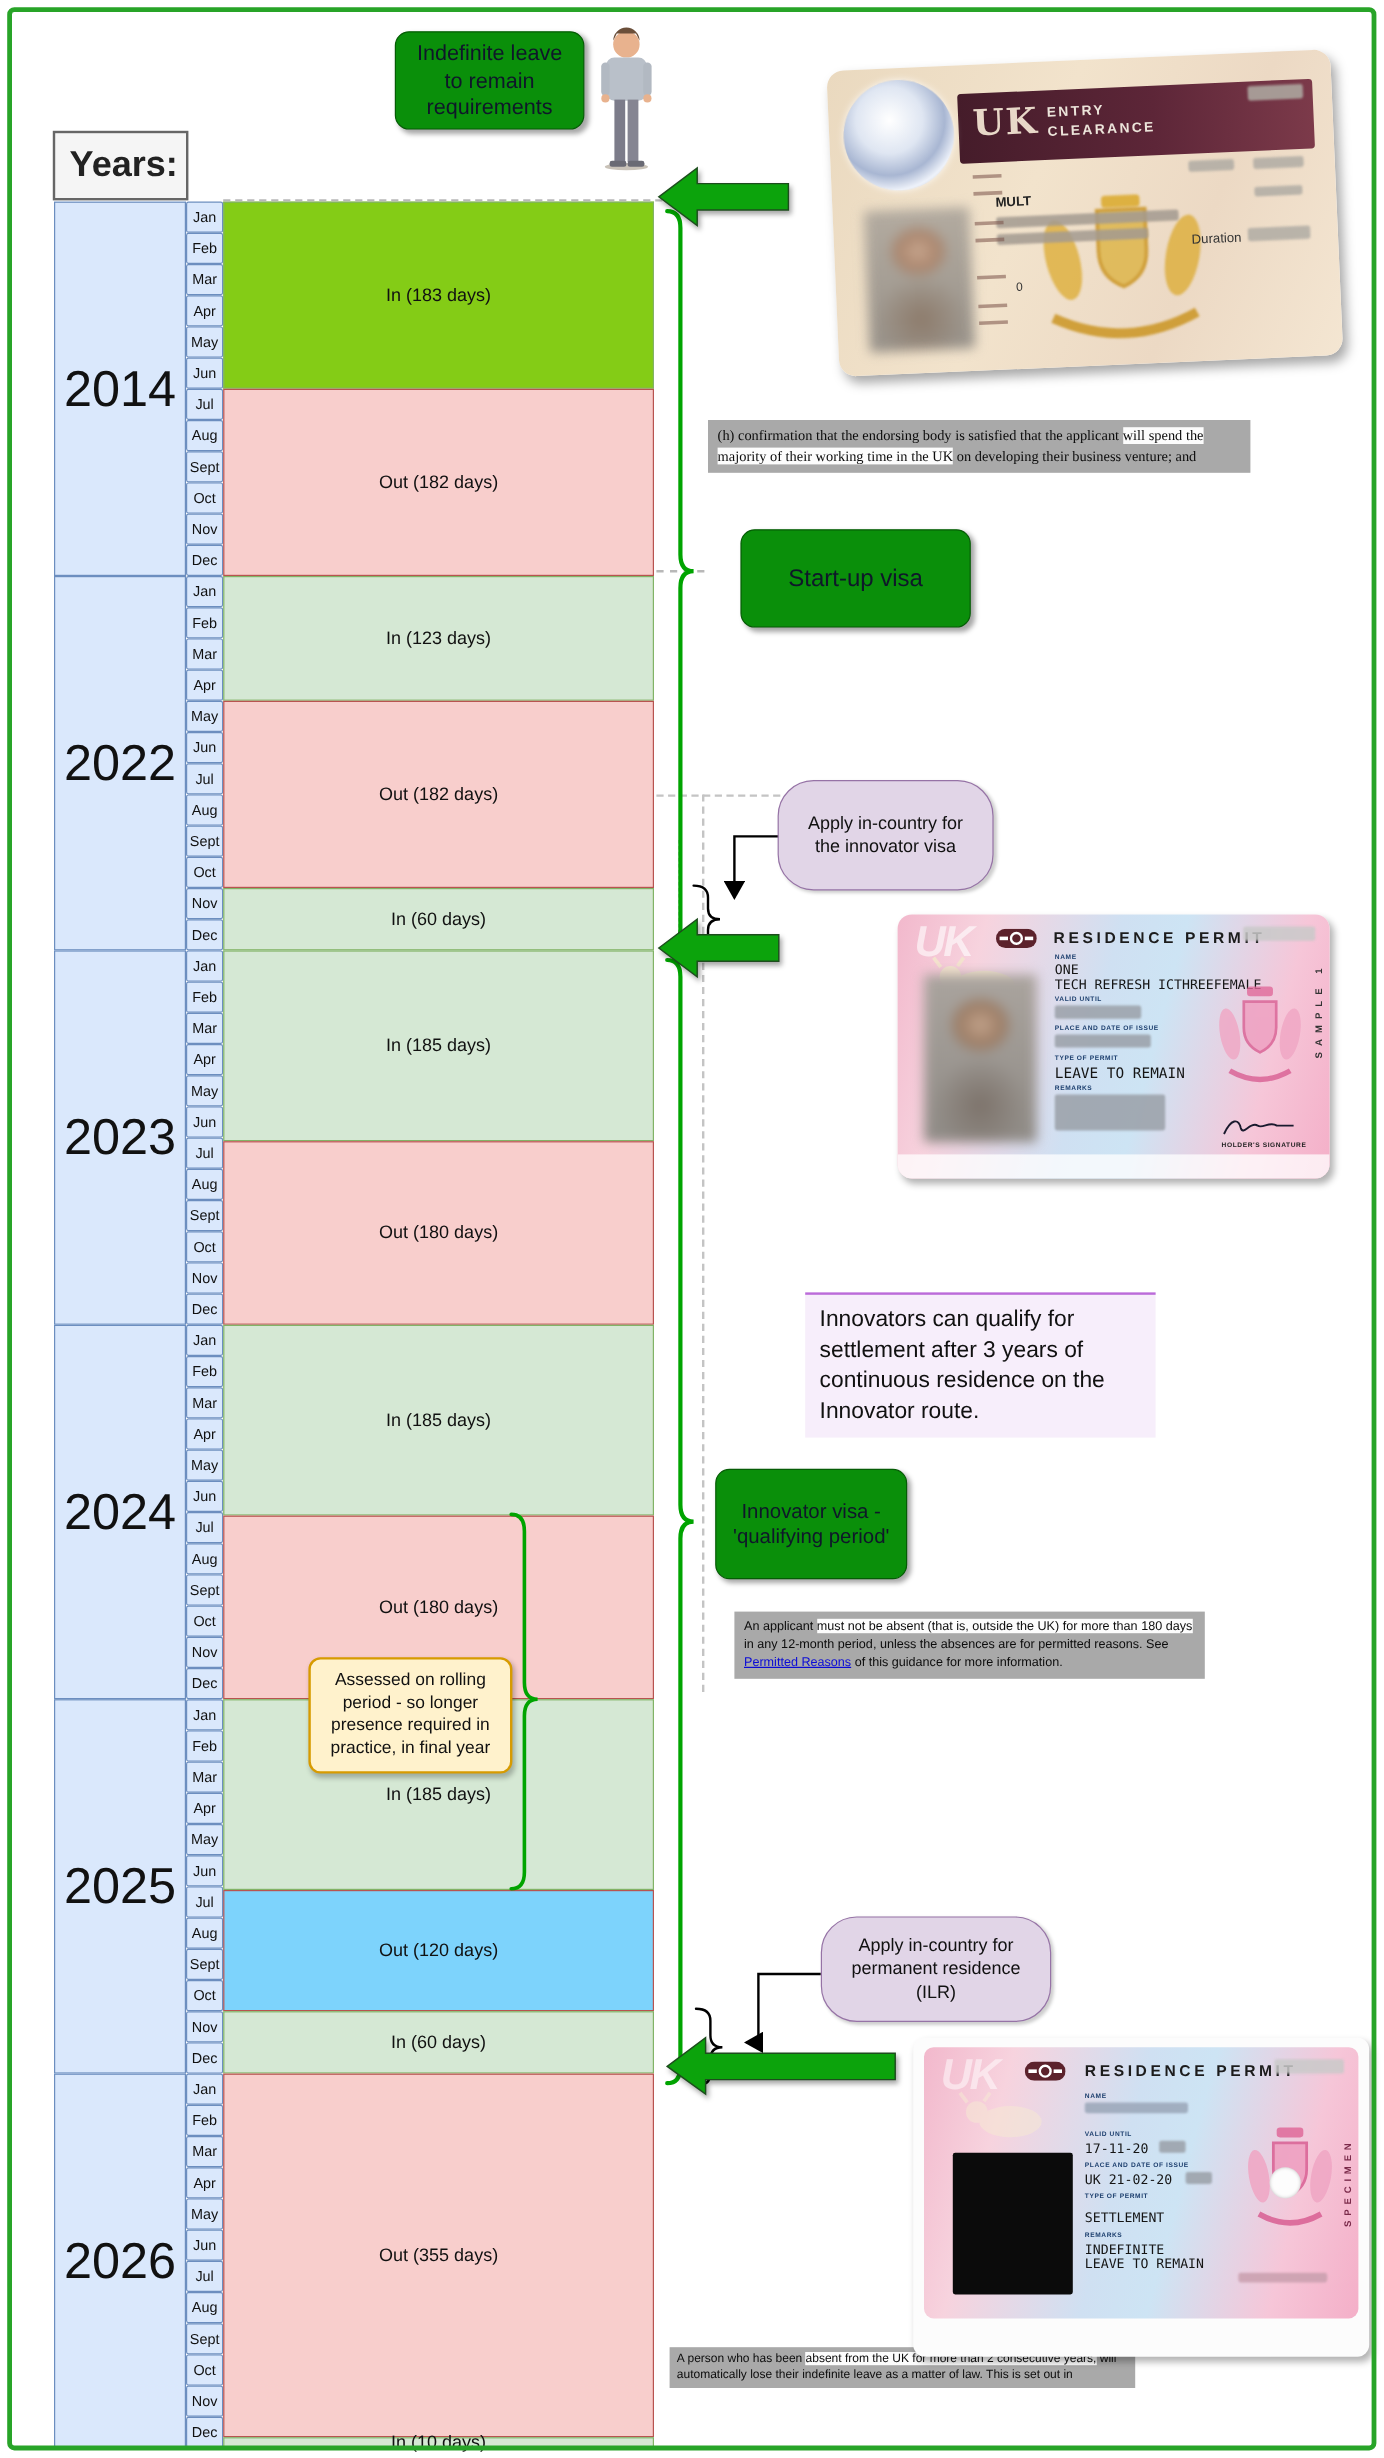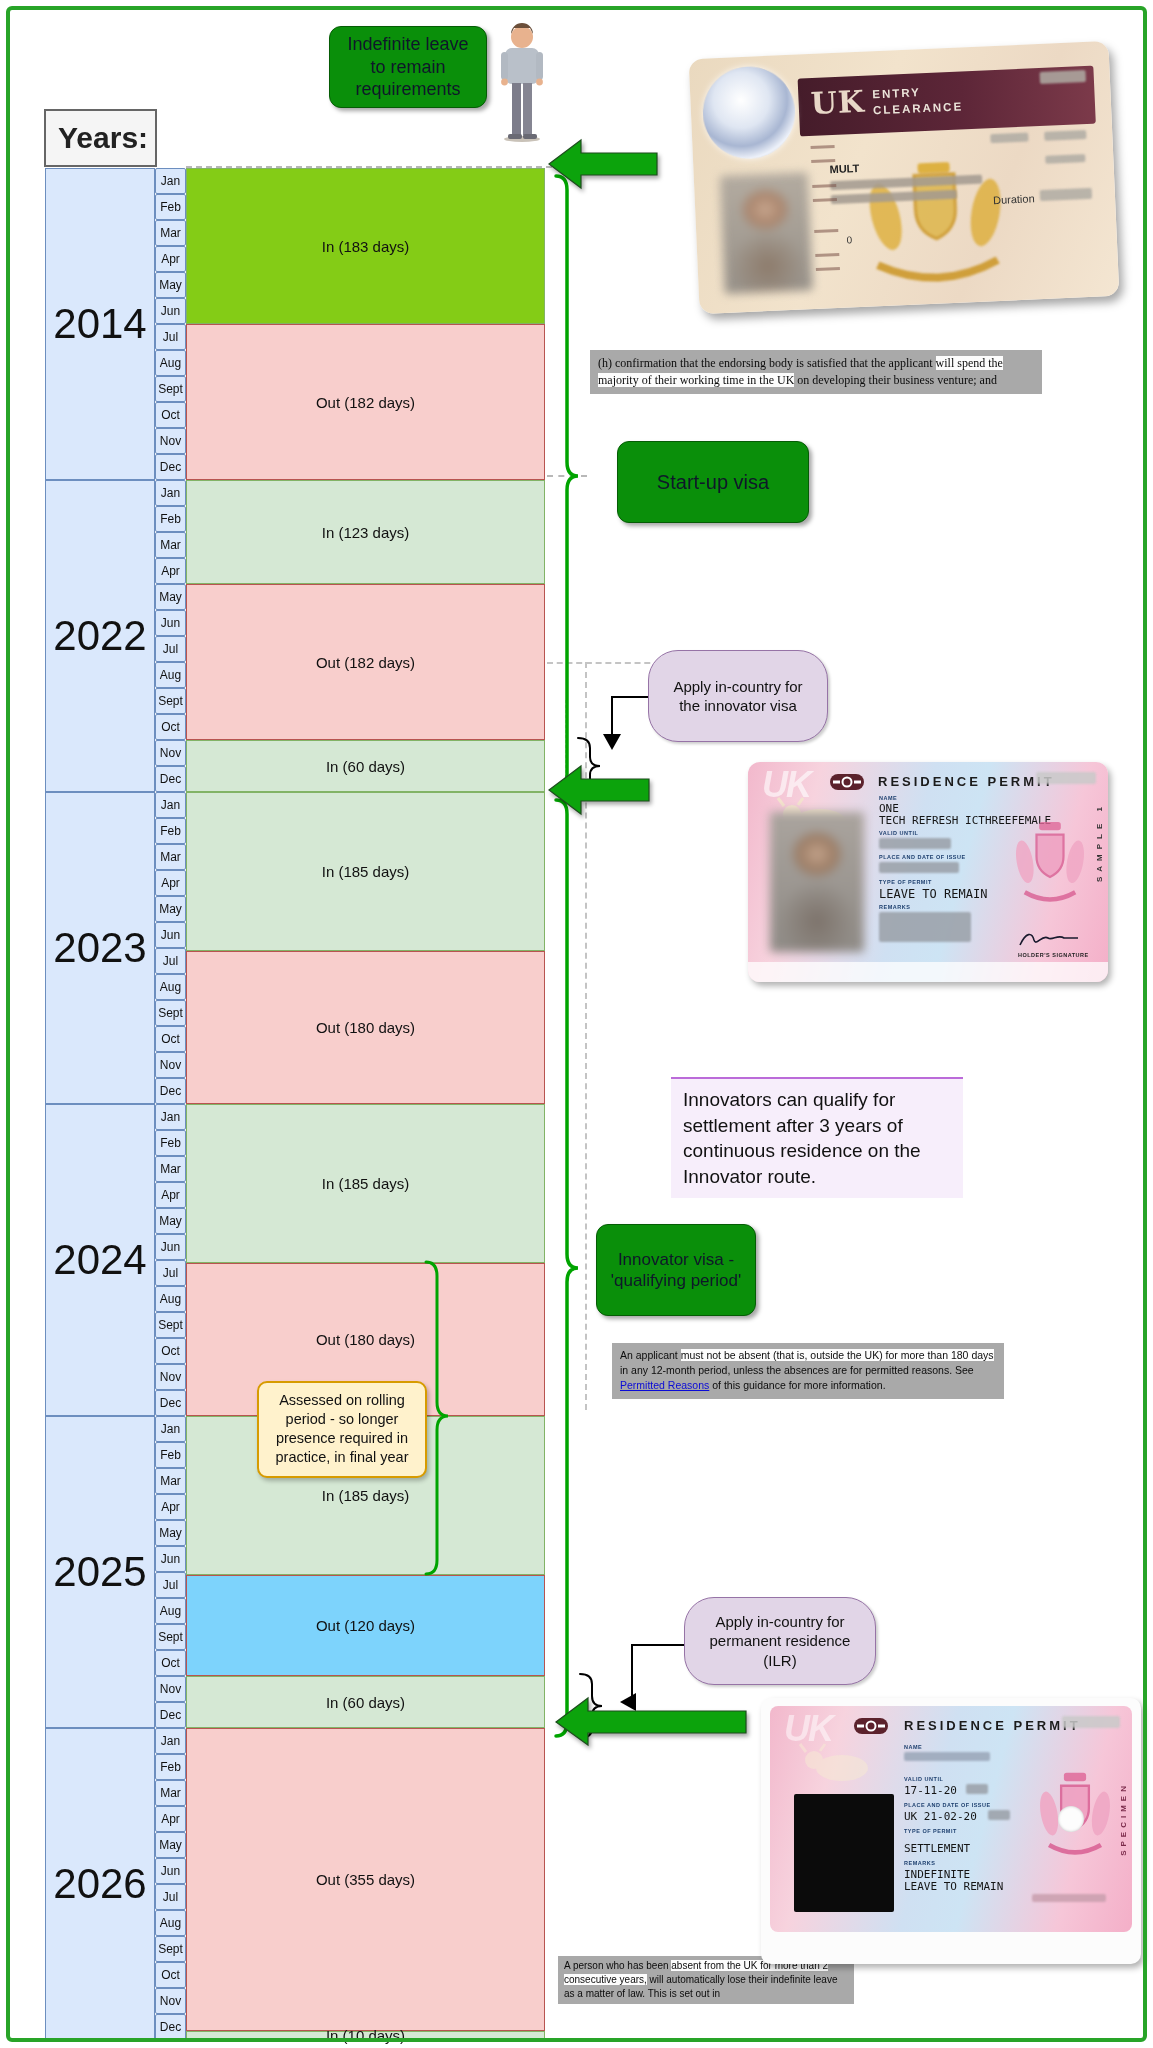--- a/index.html
+++ b/index.html
@@ -15,21 +15,21 @@
   .green-label{background:#0a8f0a;border:1px solid #055c05;border-radius:12px;color:#0f172a;display:flex;align-items:center;justify-content:center;text-align:center;box-shadow:3px 3px 4px rgba(0,0,0,.35);z-index:5;line-height:1.25;padding:4px 8px;}
   
   .bubble{background:#e1d5e7;border:1.5px solid #9673a6;border-radius:30px;display:flex;align-items:center;justify-content:center;text-align:center;font-size:15px;color:#111;line-height:1.3;box-shadow:2px 2px 3px rgba(0,0,0,.2);z-index:5;padding:6px 12px;}
   
   #rolling-note{left:257px;top:1381px;width:170px;background:#fff2cc;border:2px solid #d79b00;border-radius:10px;font-size:14.5px;line-height:1.32;padding:8px 10px;text-align:center;color:#111;box-shadow:2px 3px 4px rgba(0,0,0,.25);z-index:6;}
   #lavender-note{left:671px;top:1077px;width:292px;background:#f7eefb;border-top:2px solid #bb6bd9;font-size:19px;line-height:1.35;padding:8px 12px;color:#111;z-index:5;}
   .grayq{background:#a9a9a9;color:#0c0c0c;z-index:5;}
   .grayq .hl{background:#fcfcfc;}
   #grayq1{left:590px;top:350px;width:452px;font-size:12px;line-height:1.4;padding:5px 8px;font-family:Liberation Serif, serif;}
   #grayq2{left:612px;top:1343px;width:392px;font-size:10.5px;line-height:1.45;padding:5px 8px;}
-  #grayq3{left:558px;top:1956px;width:296px;font-size:10px;line-height:1.4;padding:3px 6px;}
+  #grayq3{left:558px;top:1956px;width:388px;font-size:10px;line-height:1.4;padding:3px 6px;}
   .linkish{color:#0b0bd6;text-decoration:underline;cursor:pointer;}
   
   .dash{border-color:#b8b8b8;z-index:2;}
   
   #overlay{position:absolute;left:0;top:0;z-index:3;pointer-events:none;}
   .brace-green{fill:none;stroke:#00a400;stroke-width:3.5;stroke-linecap:round;}
   .brace-green.thin{stroke-width:3;}
   .brace-black{fill:none;stroke:#000;stroke-width:2;stroke-linecap:round;}
   .thin-arrow{fill:none;stroke:#000;stroke-width:2;}
   .block-arrow{fill:#0ca30c;stroke:#1d4d1d;stroke-width:1.2;filter:drop-shadow(2px 3px 2px rgba(0,0,0,.35));}

